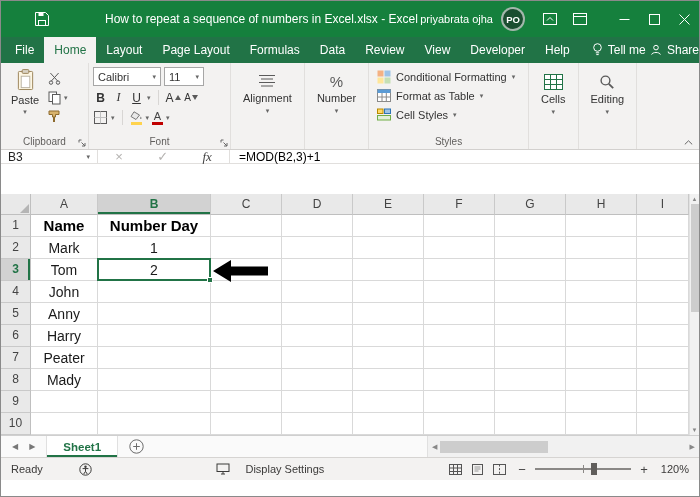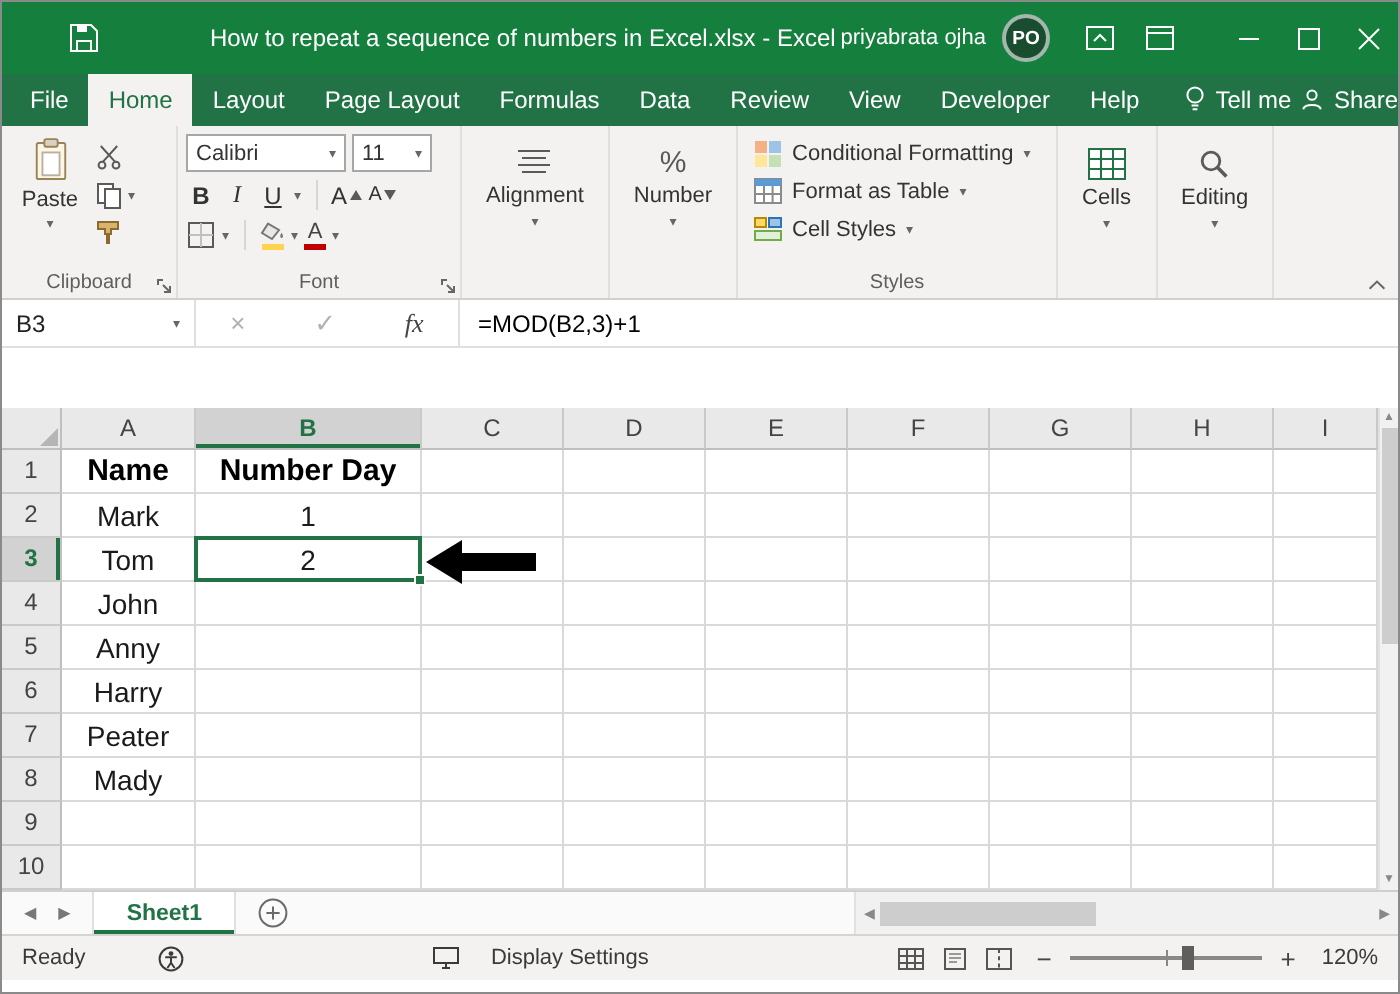--- a/index.html
+++ b/index.html
@@ -29,35 +29,35 @@
 .rgl{position:absolute;bottom:2px;left:0;right:0;text-align:center;font-size:10px;color:#605e5c}
 .launcher{position:absolute;right:2px;bottom:2px}
 .cliprow{display:flex;gap:3px}
 .pastebtn{width:40px;display:flex;flex-direction:column;align-items:center;padding-top:2px;gap:2px}
 .clipcol{display:flex;flex-direction:column;gap:4px;padding-top:4px}
 .sbtn{display:flex;align-items:center;gap:3px;height:15px}
 .dd{font-size:7px;color:#666}
 .fgrow{display:flex;gap:3px;margin-bottom:3px;align-items:center}
 .combo{border:1px solid #a6a6a6;background:#fff;height:19px;display:flex;align-items:center;font-size:11px;padding:0 4px;gap:3px}
 .combo .dd{margin-left:auto}
-.combo.name{width:80px}
+.combo.name{width:68px}
 .combo.size{width:40px}
 .fbtn{min-width:15px;height:17px;display:flex;align-items:center;justify-content:center;font-size:12px;color:#333}
 .fbtn.b{font-weight:bold}
 .fbtn.i{font-style:italic;font-family:"Liberation Serif",serif}
 .fbtn.u{text-decoration:underline}
 .vsep{width:1px;height:15px;background:#d8d6d4;margin:0 4px}
 .colorbtn{display:flex;flex-direction:column;align-items:center;justify-content:center;line-height:1}
 .colorbar{width:11px;height:3px;margin-top:1px}
 .bigbtn{display:flex;flex-direction:column;align-items:center;padding:7px 8px 0;gap:3px;color:#333}
 .stybtn{display:flex;align-items:center;gap:5px;height:19px;padding:0 4px;color:#333}
 .collapse-ribbon{position:absolute;right:6px;bottom:4px}
 
 
-.formulabar{height:24px;display:flex;align-items:stretch;border-bottom:1px solid #e1dfdd;background:#fff}
+.formulabar{height:14px;display:flex;align-items:stretch;border-bottom:1px solid #e1dfdd;background:#fff}
 .namebox{width:97px;border-right:1px solid #e1dfdd;display:flex;align-items:center;padding:0 7px;font-size:12px;color:#222;gap:4px}
 .namebox .dd{margin-left:auto}
 .fxarea{width:132px;border-right:1px solid #e1dfdd;display:flex;align-items:center;justify-content:space-around;color:#b4b2b0;font-size:13px}
 .fx{color:#444;font-style:italic;font-family:"Liberation Serif",serif}
 .formulatext{flex:1;display:flex;align-items:center;padding-left:9px;font-size:12px;color:#000}
 .gapzone{height:30px;background:#fff}
 
 
 .gridwrap{height:241px;display:flex;position:relative;background:#fff}
 .gridmain{width:688px}

